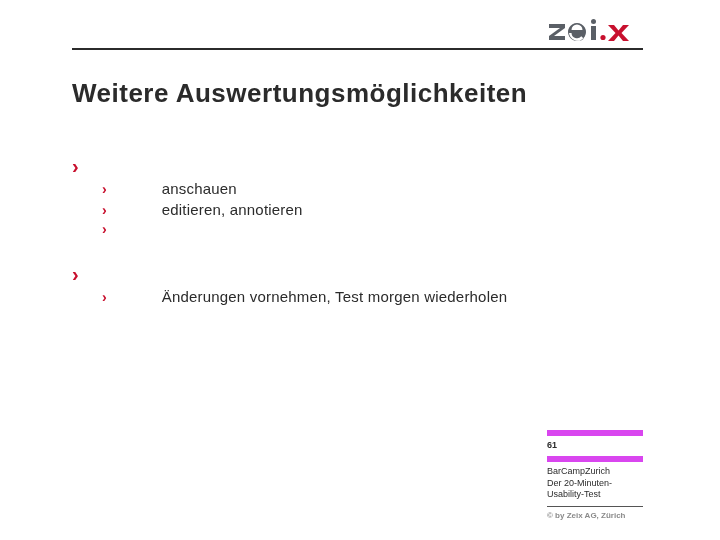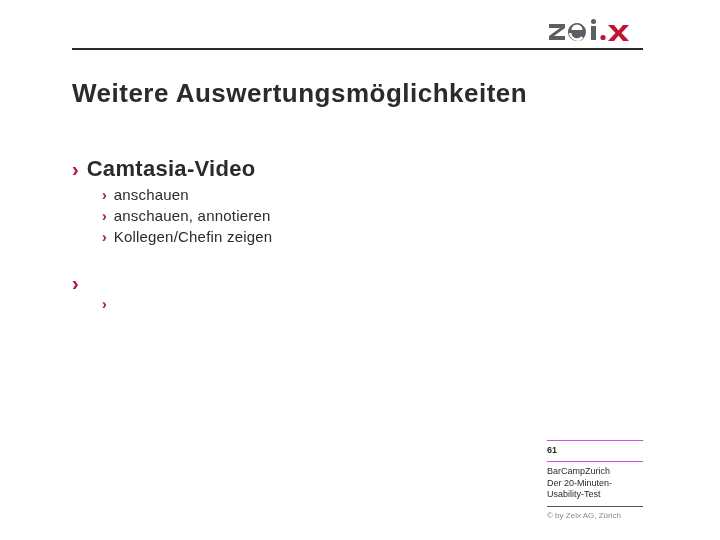--- a/index.html
+++ b/index.html
@@ -82,31 +82,32 @@
     color: #c8102e;
     font-weight: 900;
     font-size: 14px;
     line-height: 1;
     font-family: Arial, Helvetica, sans-serif;
   }
   .lvl2 .txt {
     font-size: 15px;
     font-weight: 400;
     letter-spacing: 0.2px;
+    margin-left: 48px;
   }
   .block2 { margin-top: 28px; }
   .footer {
     position: absolute;
     right: 56px;
     bottom: 20px;
     width: 96px;
     font-family: Arial, Helvetica, sans-serif;
   }
   .footer .fsec {
-    border-top: 1px solid #d946ef;
+    border-top: 6px solid #d946ef;
     padding: 4px 0 6px 0;
   }
   .footer .pg {
     font-size: 9px;
     font-weight: 700;
     color: #2b2b2b;
   }
   .footer .ev {
     font-size: 9px;
     font-weight: 400;
@@ -115,20 +116,21 @@
   }
   .footer .dt {
     font-size: 9px;
     color: #2b2b2b;
   }
   .footer .cp {
     border-top: 1px solid #555;
     padding-top: 4px;
     font-size: 8px;
     color: #8a8a8a;
+    font-weight: bold;
   }
 </style>
 </head>
 <body>
 
 <div class="slide">
 
   <div class="logo">
     <svg width="96" height="26" viewBox="0 0 96 26">
 
@@ -153,40 +155,39 @@
   </div>
 
   <div class="header-rule"></div>
 
   <div class="title">Weitere Auswertungsmöglichkeiten</div>
 
   <div class="content">
 
     <div class="lvl1">
       <span class="chev">›</span>
-      <span class="txt">Camtasia-Video</span>
     </div>
     <div class="lvl2">
       <span class="chev">›</span>
       <span class="txt">anschauen</span>
     </div>
     <div class="lvl2">
       <span class="chev">›</span>
-      <span class="txt">anschauen, annotieren</span>
-    </div>
-    <div class="lvl2">
-      <span class="chev">›</span>
-      <span class="txt">Kollegen/Chefin zeigen</span>
+      <span class="txt">editieren, annotieren</span>
+    </div>
+    <div class="lvl2">
+      <span class="chev">›</span>
     </div>
 
     <div class="lvl1 block2">
       <span class="chev">›</span>
     </div>
     <div class="lvl2">
       <span class="chev">›</span>
+      <span class="txt">Änderungen vornehmen, Test morgen wiederholen</span>
     </div>
   </div>
 
   <div class="footer">
     <div class="fsec">
       <div class="pg">61</div>
     </div>
     <div class="fsec">
       <div class="ev">BarCampZurich</div>
       <div class="ev">Der 20-Minuten-</div>

